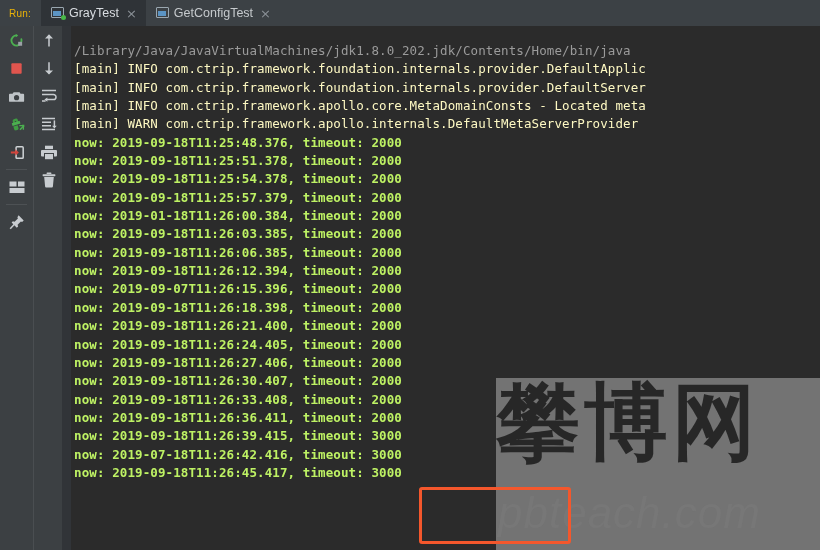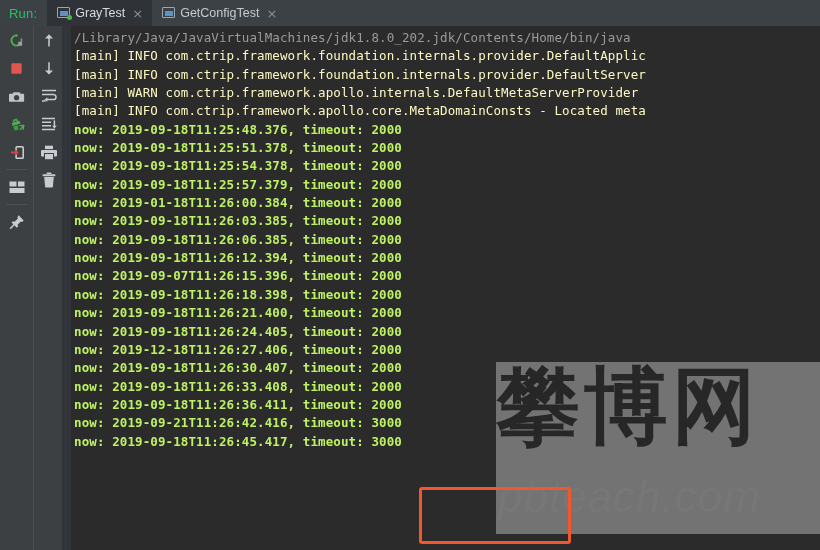--- a/index.html
+++ b/index.html
@@ -23,22 +23,22 @@
     left: 0; top: 0;
     width: 820px; height: 26px;
     background: #3c4145;
     display: flex;
     align-items: stretch;
   }
   .run-label {
     display: flex;
     align-items: center;
     padding: 0 10px 0 9px;
-    font-size: 13px;
-    color: #22c55e;
+    font-size: 10px;
+    color: #eab308;
     letter-spacing: .2px;
   }
   .tab {
     display: flex;
     align-items: center;
     gap: 4px;
     padding: 0 9px 0 10px;
     font-size: 12.5px;
     color: #c6cacd;
     position: relative;
@@ -123,28 +123,28 @@
     line-height: 18.35px;
     padding-top: 3px;
     box-sizing: border-box;
   }
   .cline {
     white-space: pre;
     height: 18.35px;
     padding-left: 3px;
     letter-spacing: .1px;
   }
-  .c-path { color: #9b9b9b; }
+  .c-path { color: #9b9b9b; margin-top: 13px; }
   .c-err  { color: #fef9c3; }
   .c-out  { color: #bef264; font-weight: bold; }
 
   
   #wm {
     position: absolute;
-    left: 496px; top: 362px;
+    left: 496px; top: 378px;
     width: 324px; height: 172px;
     background: rgba(160,160,160,.62);
     pointer-events: none;
     overflow: hidden;
   }
   #wm-cn {
     position: absolute;
     left: 0px; top: -12px;
     font-family: "DejaVu Sans", sans-serif;
     font-size: 84px;
@@ -297,39 +297,40 @@
       </svg>
     </div>
   </div>
 
   <div class="gutter"></div>
 
   <div id="console">
       <div class="cline c-path">/Library/Java/JavaVirtualMachines/jdk1.8.0_202.jdk/Contents/Home/bin/java</div>
       <div class="cline c-err">[main] INFO com.ctrip.framework.foundation.internals.provider.DefaultApplic</div>
       <div class="cline c-err">[main] INFO com.ctrip.framework.foundation.internals.provider.DefaultServer</div>
+      <div class="cline c-err">[main] INFO com.ctrip.framework.apollo.core.MetaDomainConsts - Located meta</div>
       <div class="cline c-err">[main] WARN com.ctrip.framework.apollo.internals.DefaultMetaServerProvider</div>
-      <div class="cline c-err">[main] INFO com.ctrip.framework.apollo.core.MetaDomainConsts - Located meta</div>
       <div class="cline c-out">now: 2019-09-18T11:25:48.376, timeout: 2000</div>
       <div class="cline c-out">now: 2019-09-18T11:25:51.378, timeout: 2000</div>
       <div class="cline c-out">now: 2019-09-18T11:25:54.378, timeout: 2000</div>
       <div class="cline c-out">now: 2019-09-18T11:25:57.379, timeout: 2000</div>
       <div class="cline c-out">now: 2019-01-18T11:26:00.384, timeout: 2000</div>
       <div class="cline c-out">now: 2019-09-18T11:26:03.385, timeout: 2000</div>
       <div class="cline c-out">now: 2019-09-18T11:26:06.385, timeout: 2000</div>
       <div class="cline c-out">now: 2019-09-18T11:26:12.394, timeout: 2000</div>
       <div class="cline c-out">now: 2019-09-07T11:26:15.396, timeout: 2000</div>
       <div class="cline c-out">now: 2019-09-18T11:26:18.398, timeout: 2000</div>
       <div class="cline c-out">now: 2019-09-18T11:26:21.400, timeout: 2000</div>
       <div class="cline c-out">now: 2019-09-18T11:26:24.405, timeout: 2000</div>
-      <div class="cline c-out">now: 2019-12-18T11:26:27.406, timeout: 2000</div>
+      <div class="cline c-out">now: 2019-09-18T11:26:27.406, timeout: 2000</div>
       <div class="cline c-out">now: 2019-09-18T11:26:30.407, timeout: 2000</div>
       <div class="cline c-out">now: 2019-09-18T11:26:33.408, timeout: 2000</div>
       <div class="cline c-out">now: 2019-09-18T11:26:36.411, timeout: 2000</div>
-      <div class="cline c-out">now: 2019-09-21T11:26:42.416, timeout: 3000</div>
+      <div class="cline c-out">now: 2019-09-18T11:26:39.415, timeout: 3000</div>
+      <div class="cline c-out">now: 2019-07-18T11:26:42.416, timeout: 3000</div>
       <div class="cline c-out">now: 2019-09-18T11:26:45.417, timeout: 3000</div>
     </div>
 
   <div id="wm">
     <div id="wm-cn">攀博网</div>
     <div id="wm-en">pbteach.com</div>
   </div>
 
   <div id="annot"></div>
 

